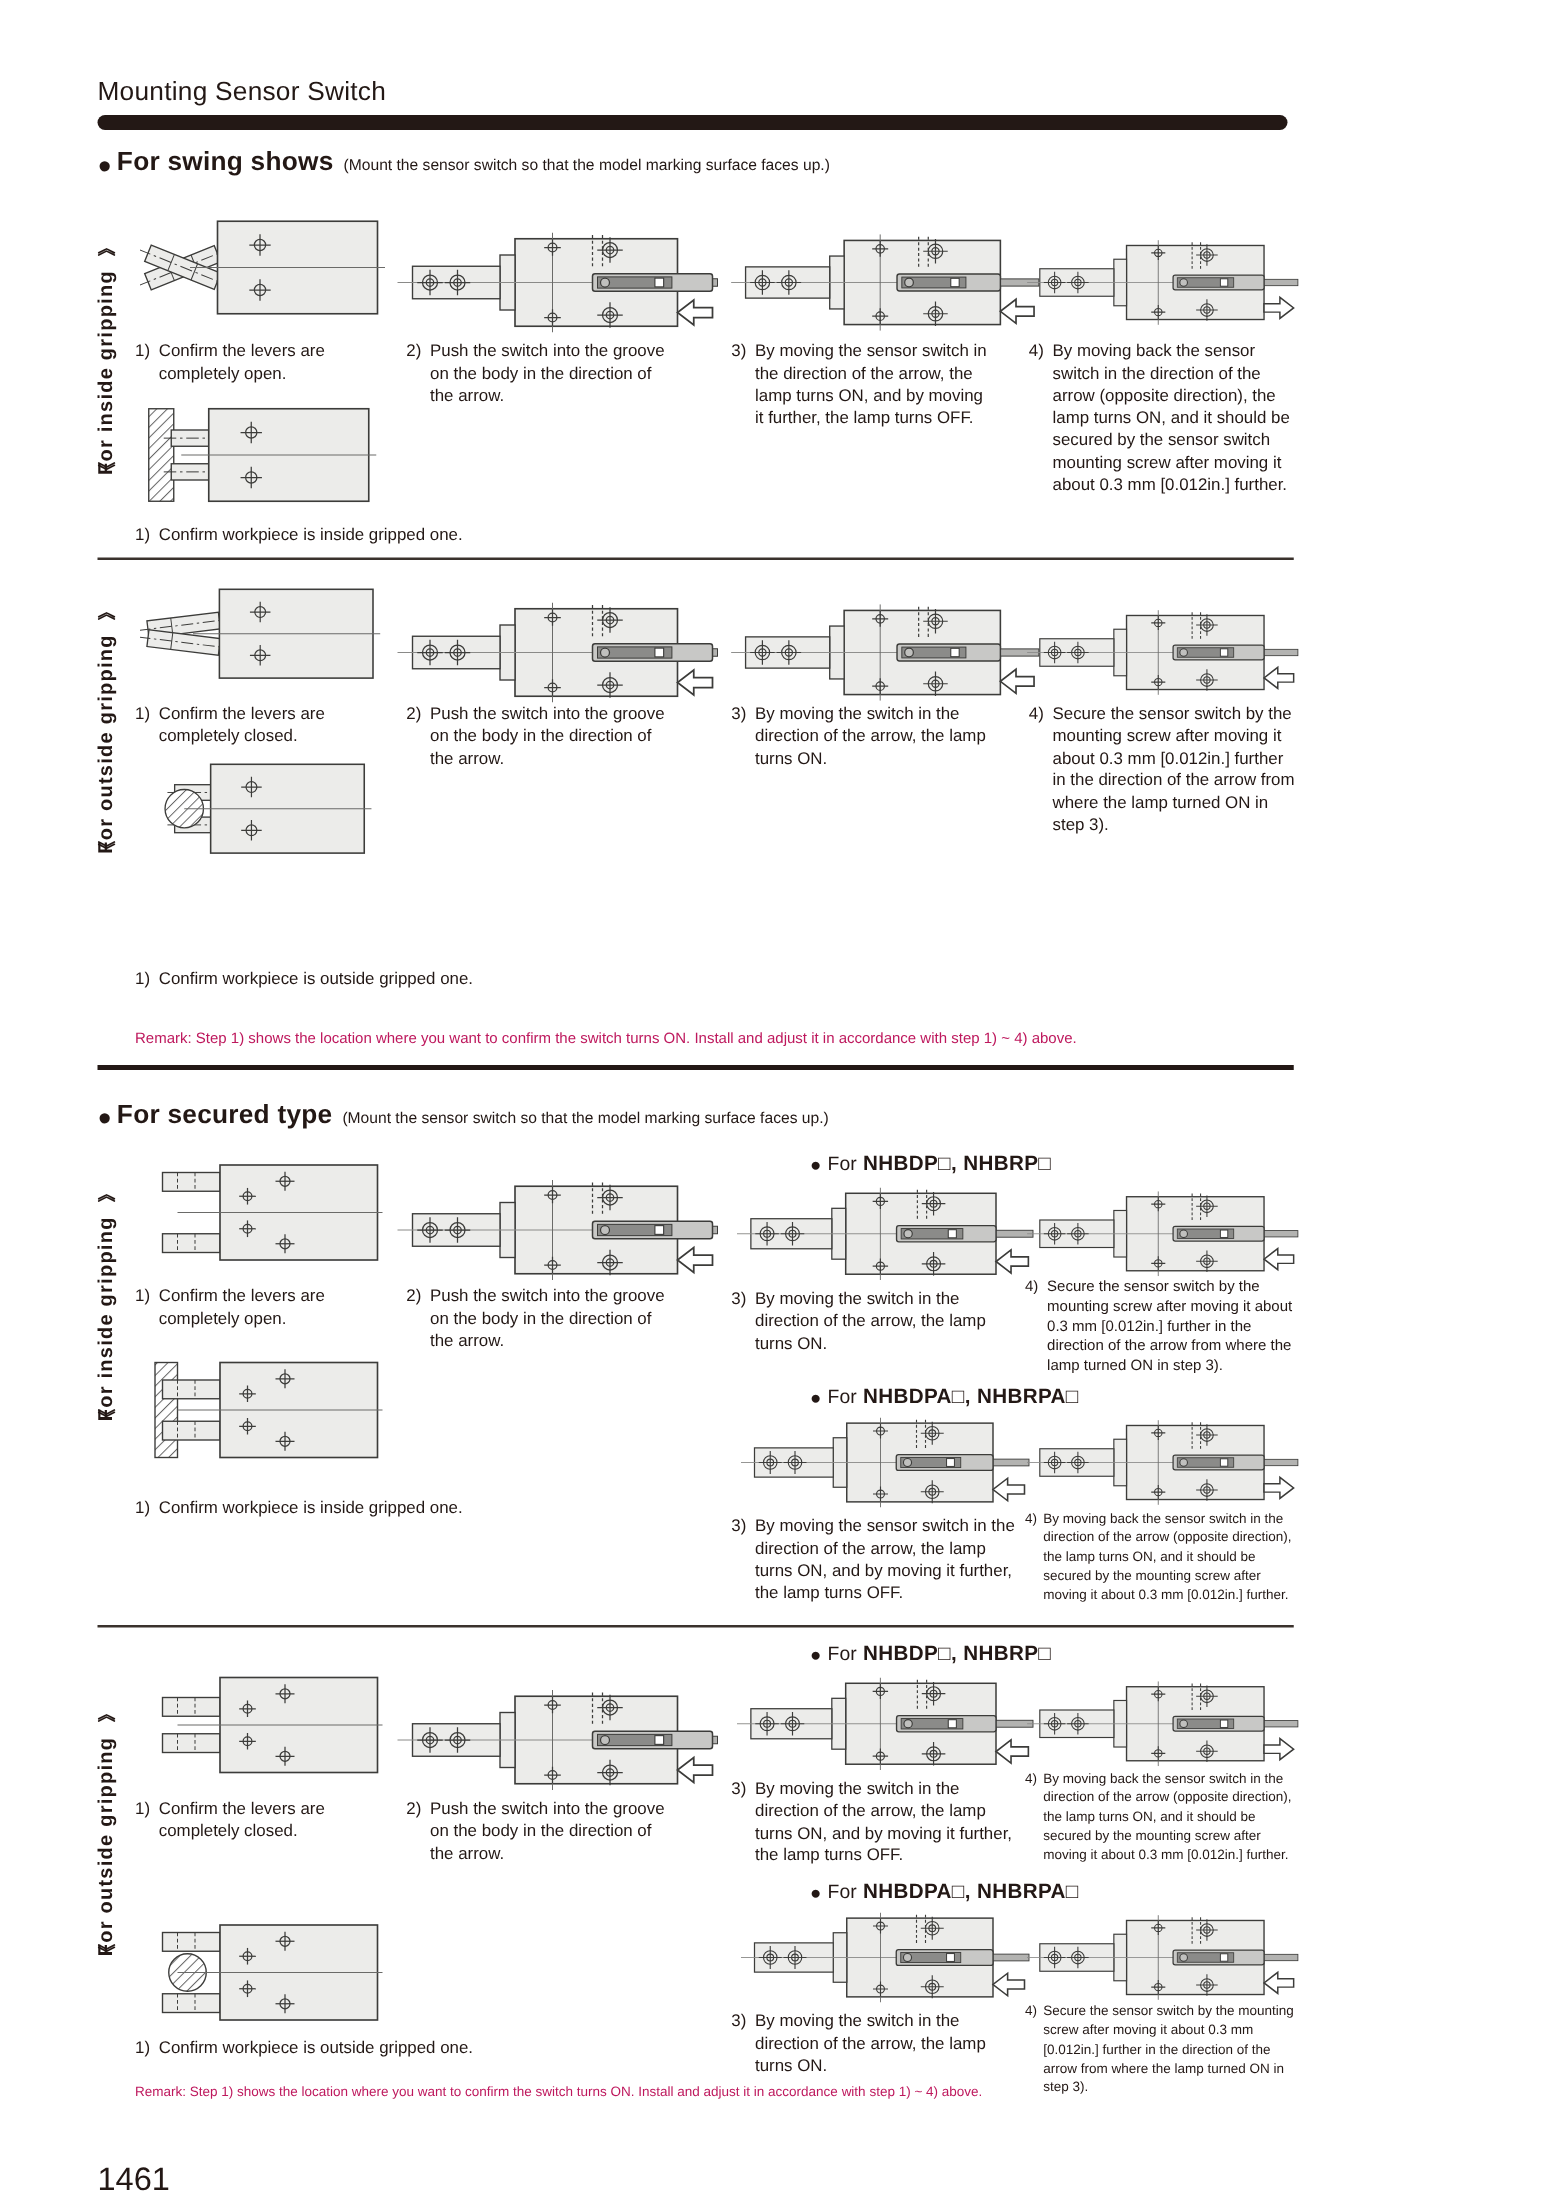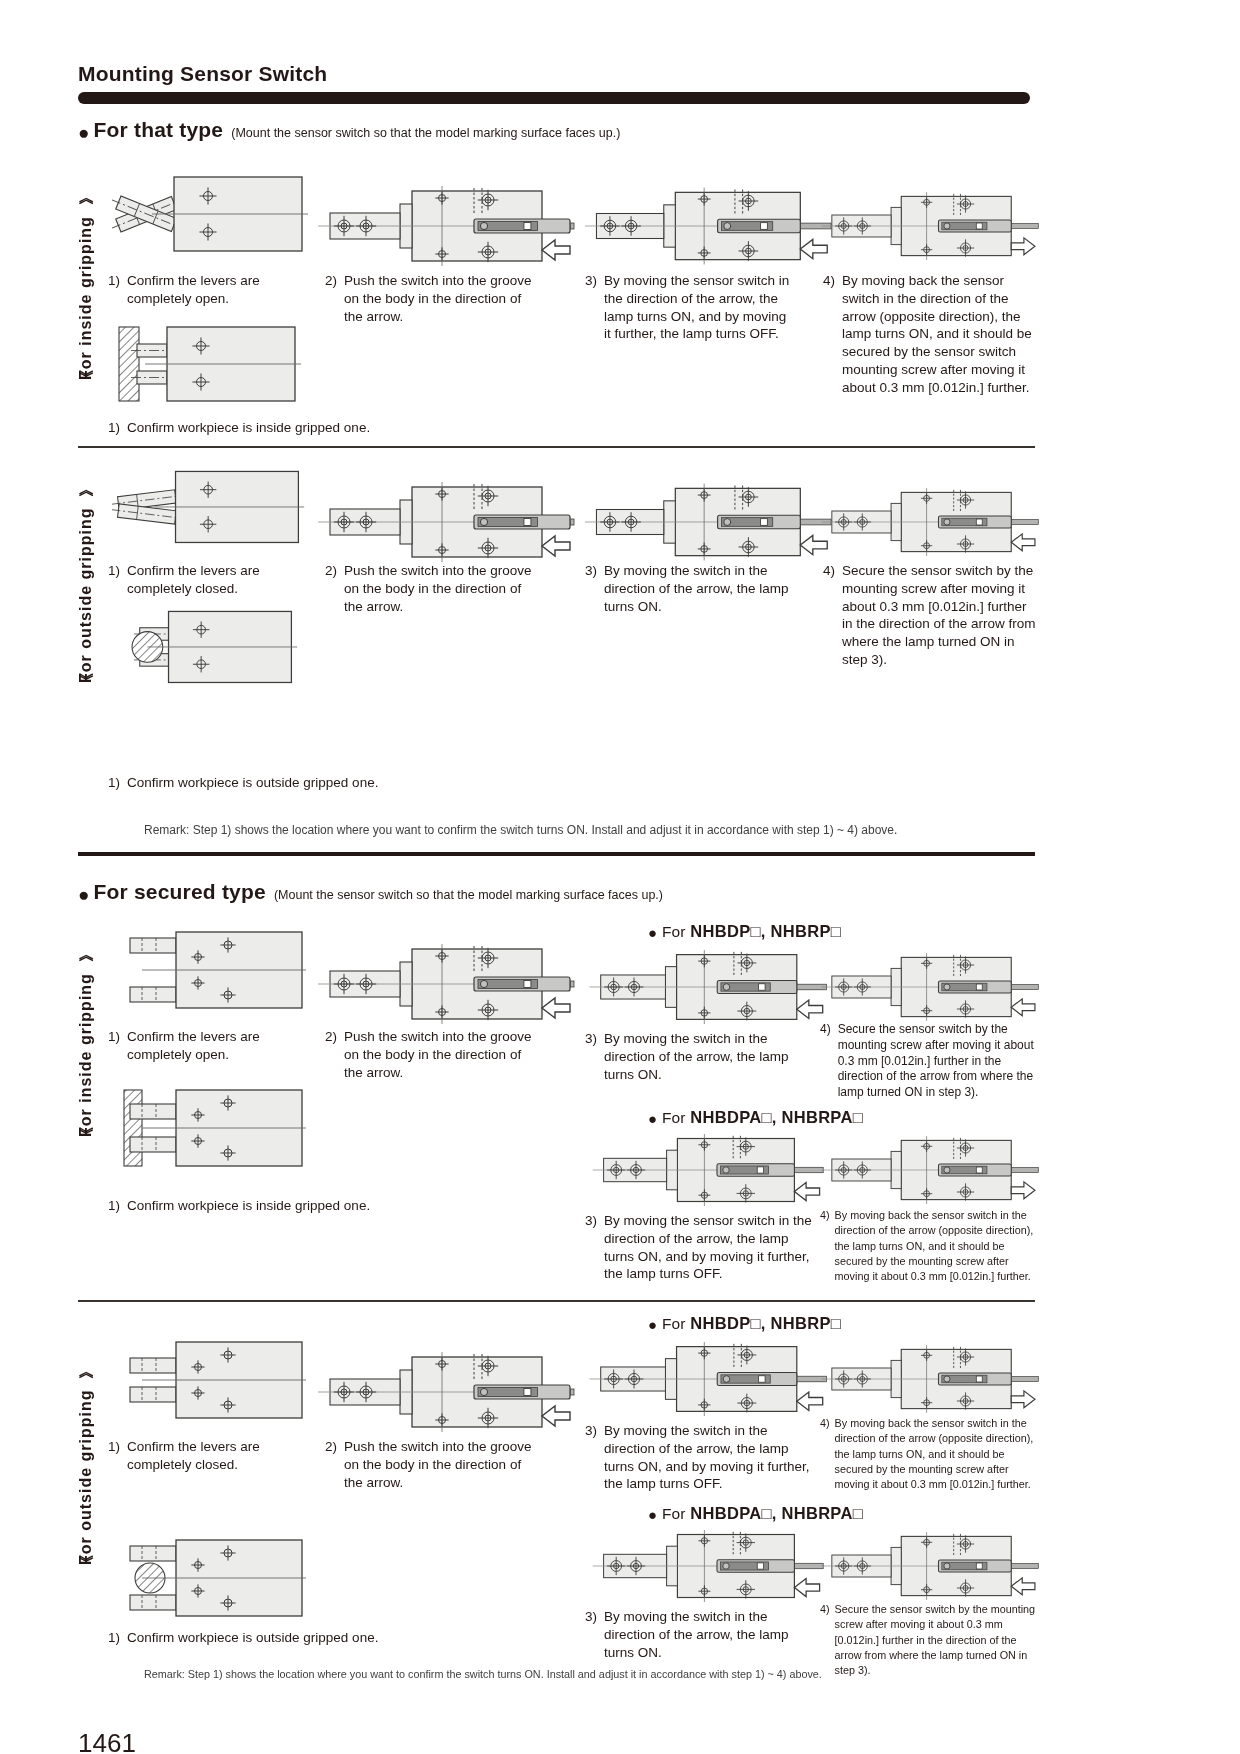--- a/index.html
+++ b/index.html
@@ -1,51 +1,51 @@
 <!DOCTYPE html>
 <html><head>
 <meta charset="utf-8">
 <style>
   html,body{margin:0;padding:0;background:#fff;}
   #page{position:relative;width:1240px;height:1754px;background:#fff;overflow:hidden;
         font-family:"Liberation Sans","DejaVu Sans",sans-serif;color:#262019;}
   .abs{position:absolute;}
-  .title{font-size:21px;font-weight:bold;letter-spacing:0.2px;color:#231815;}
+  .title{font-size:21px;font-weight:normal;letter-spacing:0.2px;color:#231815;}
   .bar{background:#231815;border-radius:7px;}
   .rule{background:#3a322c;}
   .sec-head{display:flex;align-items:baseline;gap:4px;}
   .sec-bullet{font-size:19px;line-height:1;color:#231815;transform:translateY(2px);}
   .sec-title{font-size:21px;font-weight:bold;color:#231815;letter-spacing:0.2px;}
   .sec-sub{font-size:12.5px;color:#231815;margin-left:4px;}
   .vlabel{writing-mode:vertical-rl;transform:rotate(180deg);font-weight:bold;font-size:16px;
           letter-spacing:1px;color:#231815;display:flex;align-items:center;justify-content:center;}
   .step{display:flex;gap:7px;font-size:13.5px;line-height:1.32;color:#231815;}
   .step .num{flex:0 0 auto;}
   .step.sm{font-size:10.8px;line-height:1.42;gap:5px;}
   .note{display:flex;gap:7px;font-size:13.5px;color:#231815;}
-  .remark{font-size:12px;color:#404040;margin-left:36px;}
+  .remark{font-size:12px;color:#be185d;}
   .remark.sm{font-size:10.8px;}
   .group-head{display:flex;align-items:baseline;gap:5px;color:#231815;}
   .group-head .gb{font-size:15px;line-height:1;transform:translateY(1px);}
   .group-head .gp{font-size:15.5px;}
   .group-head .gm{font-size:16.5px;font-weight:bold;letter-spacing:0.3px;}
   .pagenum{font-size:26px;color:#231815;}
   .diag svg{display:block;width:100%;height:100%;}
 </style>
 </head>
 <body>
 
 <div id="page">
 
   <div class="abs title" style="left:78px;top:62px;">Mounting Sensor Switch</div>
   <div class="abs bar" style="left:78px;top:92px;width:952px;height:12px;"></div>
 
   <div class="abs sec-head" style="left:78px;top:118px;">
     <span class="sec-bullet">●</span>
-    <span class="sec-title">For that type</span>
+    <span class="sec-title">For swing shows</span>
     <span class="sec-sub">(Mount the sensor switch so that the model marking surface faces up.)</span>
   </div>
 
   <div class="abs vlabel" style="left:74px;top:158px;height:280px;width:24px;">《For inside gripping》</div>
 
   <div class="abs diag" style="left:112px;top:163px;width:200px;height:100px;">
       <svg viewBox="0 0 200 100" preserveAspectRatio="xMidYMid meet">
         <defs>
           <pattern id="h1" width="6" height="6" patternUnits="userSpaceOnUse" patternTransform="rotate(45)">
     <rect width="6" height="6" fill="#fff"></rect>

